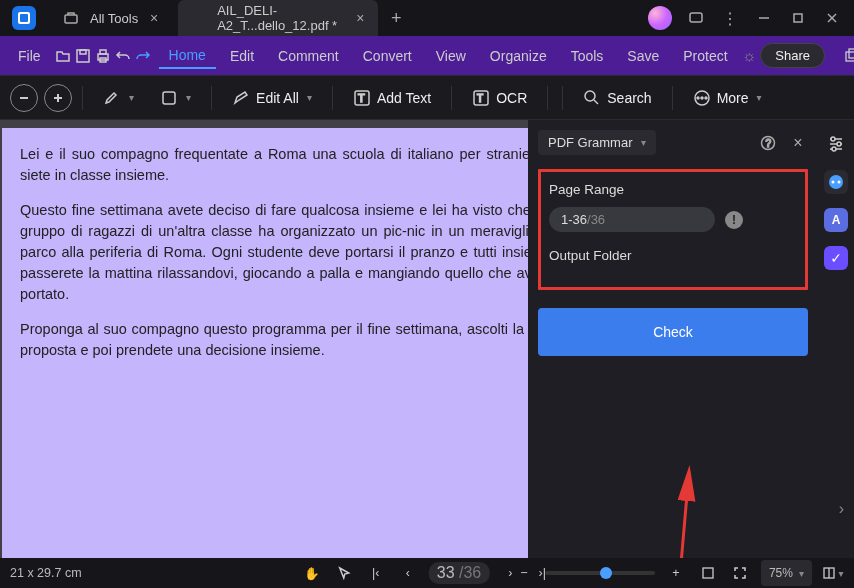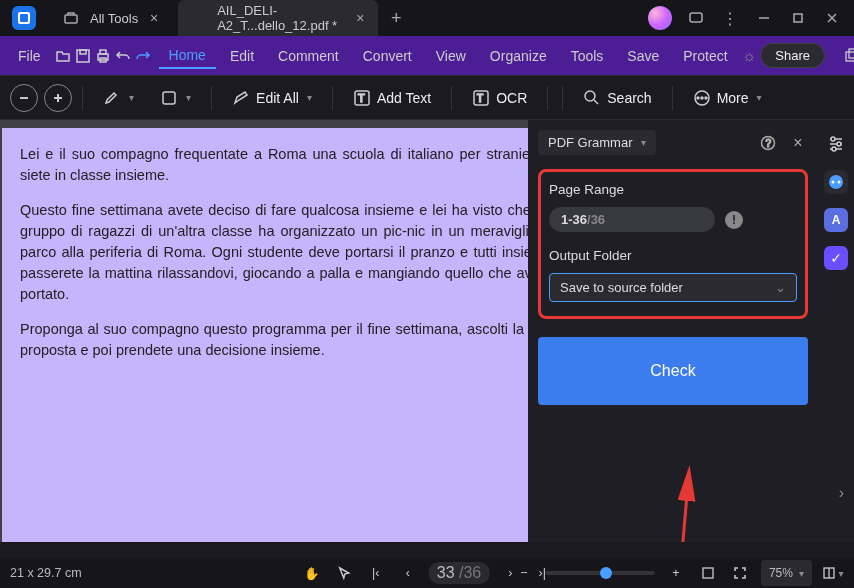--- a/index.html
+++ b/index.html
@@ -28,33 +28,33 @@
 .main { flex:1; display:flex; overflow:hidden; }
 .doc-area { flex:1; background:#404046; padding:8px 8px 0 0; overflow:hidden; position:relative;}
 .page { background:#c4b5fd; color:#222; width:568px; height:432px; margin-left:2px; padding:16px 18px; font-size:14.5px; line-height:1.45; text-align:justify; font-family: Arial, sans-serif; position:relative;}
 .page p { margin-bottom:14px; }
 .word-icon { position:absolute; top:16px; right:-28px; width:28px;height:28px; background:#2b5797; border-radius:50%; border:3px solid #1a3a6e; display:flex;align-items:center;justify-content:center; color:#fff; font-size:12px; font-weight:bold;}
 .sidepanel { width:290px; background:#1e1e24; display:flex; flex-direction:column; padding:10px 10px; position:relative;}
 .sp-header { display:flex; align-items:center; gap:8px; margin-bottom:14px;}
 .sp-dd { background:#2a2a30; padding:5px 10px; border-radius:4px; font-size:13px; color:#ddd; display:flex;align-items:center;gap:4px; flex:0 0 auto; width:118px;}
 .sp-hicons { margin-left:auto; display:flex; gap:10px;}
 .sp-hicons .ic { width:20px;height:20px; display:flex;align-items:center;justify-content:center; color:#aaa;}
-.red-box { border:3px solid #e53935; padding:10px 8px 14px 8px; border-radius:8px; margin-bottom:18px;}
+.red-box { border:3px solid #e53935; padding:10px 18px 14px 8px; border-radius:1px; margin-bottom:18px;}
 .sp-label { font-size:13.5px; color:#ddd; margin-bottom:10px; }
 .sp-input-row { display:flex; align-items:center; gap:10px; margin-bottom:16px;}
-.sp-input { flex:0 0 166px; background:#38383f; border:none; border-radius:14px; padding:5px 12px; font-size:13px; color:#ddd;font-weight:bold;}
+.sp-input { flex:0 0 166px; background:#38383f; border:none; border-radius:14px; padding:5px 12px; font-size:13px; color:#ddd;}
 .sp-input .total { color:#888;}
 .warn-ic { width:18px;height:18px; border-radius:50%; background:#888; color:#1e1e24; display:flex;align-items:center;justify-content:center; font-size:12px; font-weight:bold;}
 .sp-select { background:#2a2a30; border:1px solid #4a9eff; border-radius:4px; padding:6px 10px; font-size:13px; color:#ddd; display:flex;align-items:center;}
 .sp-select .chev { margin-left:auto; color:#888;}
-.check-btn { background:#3b7ded; color:#fff; text-align:center; padding:25px; border-radius:4px; font-size:16px; cursor:pointer;}
+.check-btn { background:#3b7ded; color:#fff; text-align:center; padding:16px; border-radius:4px; font-size:14px; cursor:pointer;}
 .arrow { position:absolute; top:345px; left:116px; pointer-events:none;}
 .rightrail { width:36px; background:#1e1e24; display:flex; flex-direction:column; align-items:center; padding-top:12px; gap:14px;}
 .rr-ic { width:24px;height:24px; border-radius:6px; display:flex;align-items:center;justify-content:center; font-size:14px;}
-.statusbar { height:30px; background:#16161a; display:flex; align-items:center; padding:0 10px; font-size:12.5px; color:#bbb; margin-top:16px;}
+.statusbar { height:30px; background:#16161a; display:flex; align-items:center; padding:0 10px; font-size:12.5px; color:#bbb; }
 .sb-center { position:absolute; left:50%; transform:translateX(-50%); display:flex;align-items:center;gap:10px;}
 .sb-right { margin-left:auto; display:flex;align-items:center;gap:10px;}
 .page-input { background:#2a2a30; padding:2px 8px; border-radius:10px; font-size:16px;}
 .page-input .total{color:#777;}
 .slider { width:110px; height:4px; background:#333; border-radius:2px; position:relative;}
 .slider .thumb { position:absolute; left:50%; top:-4px; width:12px;height:12px; border-radius:50%; background:#4a9eff;}
 .zoom-dd { background:#2a2a30; padding:6px 8px; border-radius:4px; font-size:12px; display:flex;align-items:center;gap:4px;}
 .sp-chev { position:absolute; right:-26px; bottom:40px; color:#888; font-size:16px;}
 svg { display:block;}
 </style>
@@ -263,24 +263,20 @@
 
     <div class="red-box">
       <div class="sp-label">Page Range</div>
       <div class="sp-input-row">
         <div class="sp-input">
           <span>1-36</span><span class="total">/36</span>
         </div>
         <div class="warn-ic">!</div>
       </div>
       <div class="sp-label">Output Folder</div>
-      <div class="sp-select">
-        <span>Save to source folder</span>
-        <span class="chev">⌄</span>
-      </div>
     </div>
 
     <div class="check-btn">Check</div>
 
     <svg class="arrow" width="80" height="190">
       <defs>
           <marker id="ah" markerWidth="12" markerHeight="12" refX="6" refY="3" orient="auto">
             <polygon points="0,0 12,3 0,6" fill="#e53935"></polygon>
           </marker>
         </defs>

